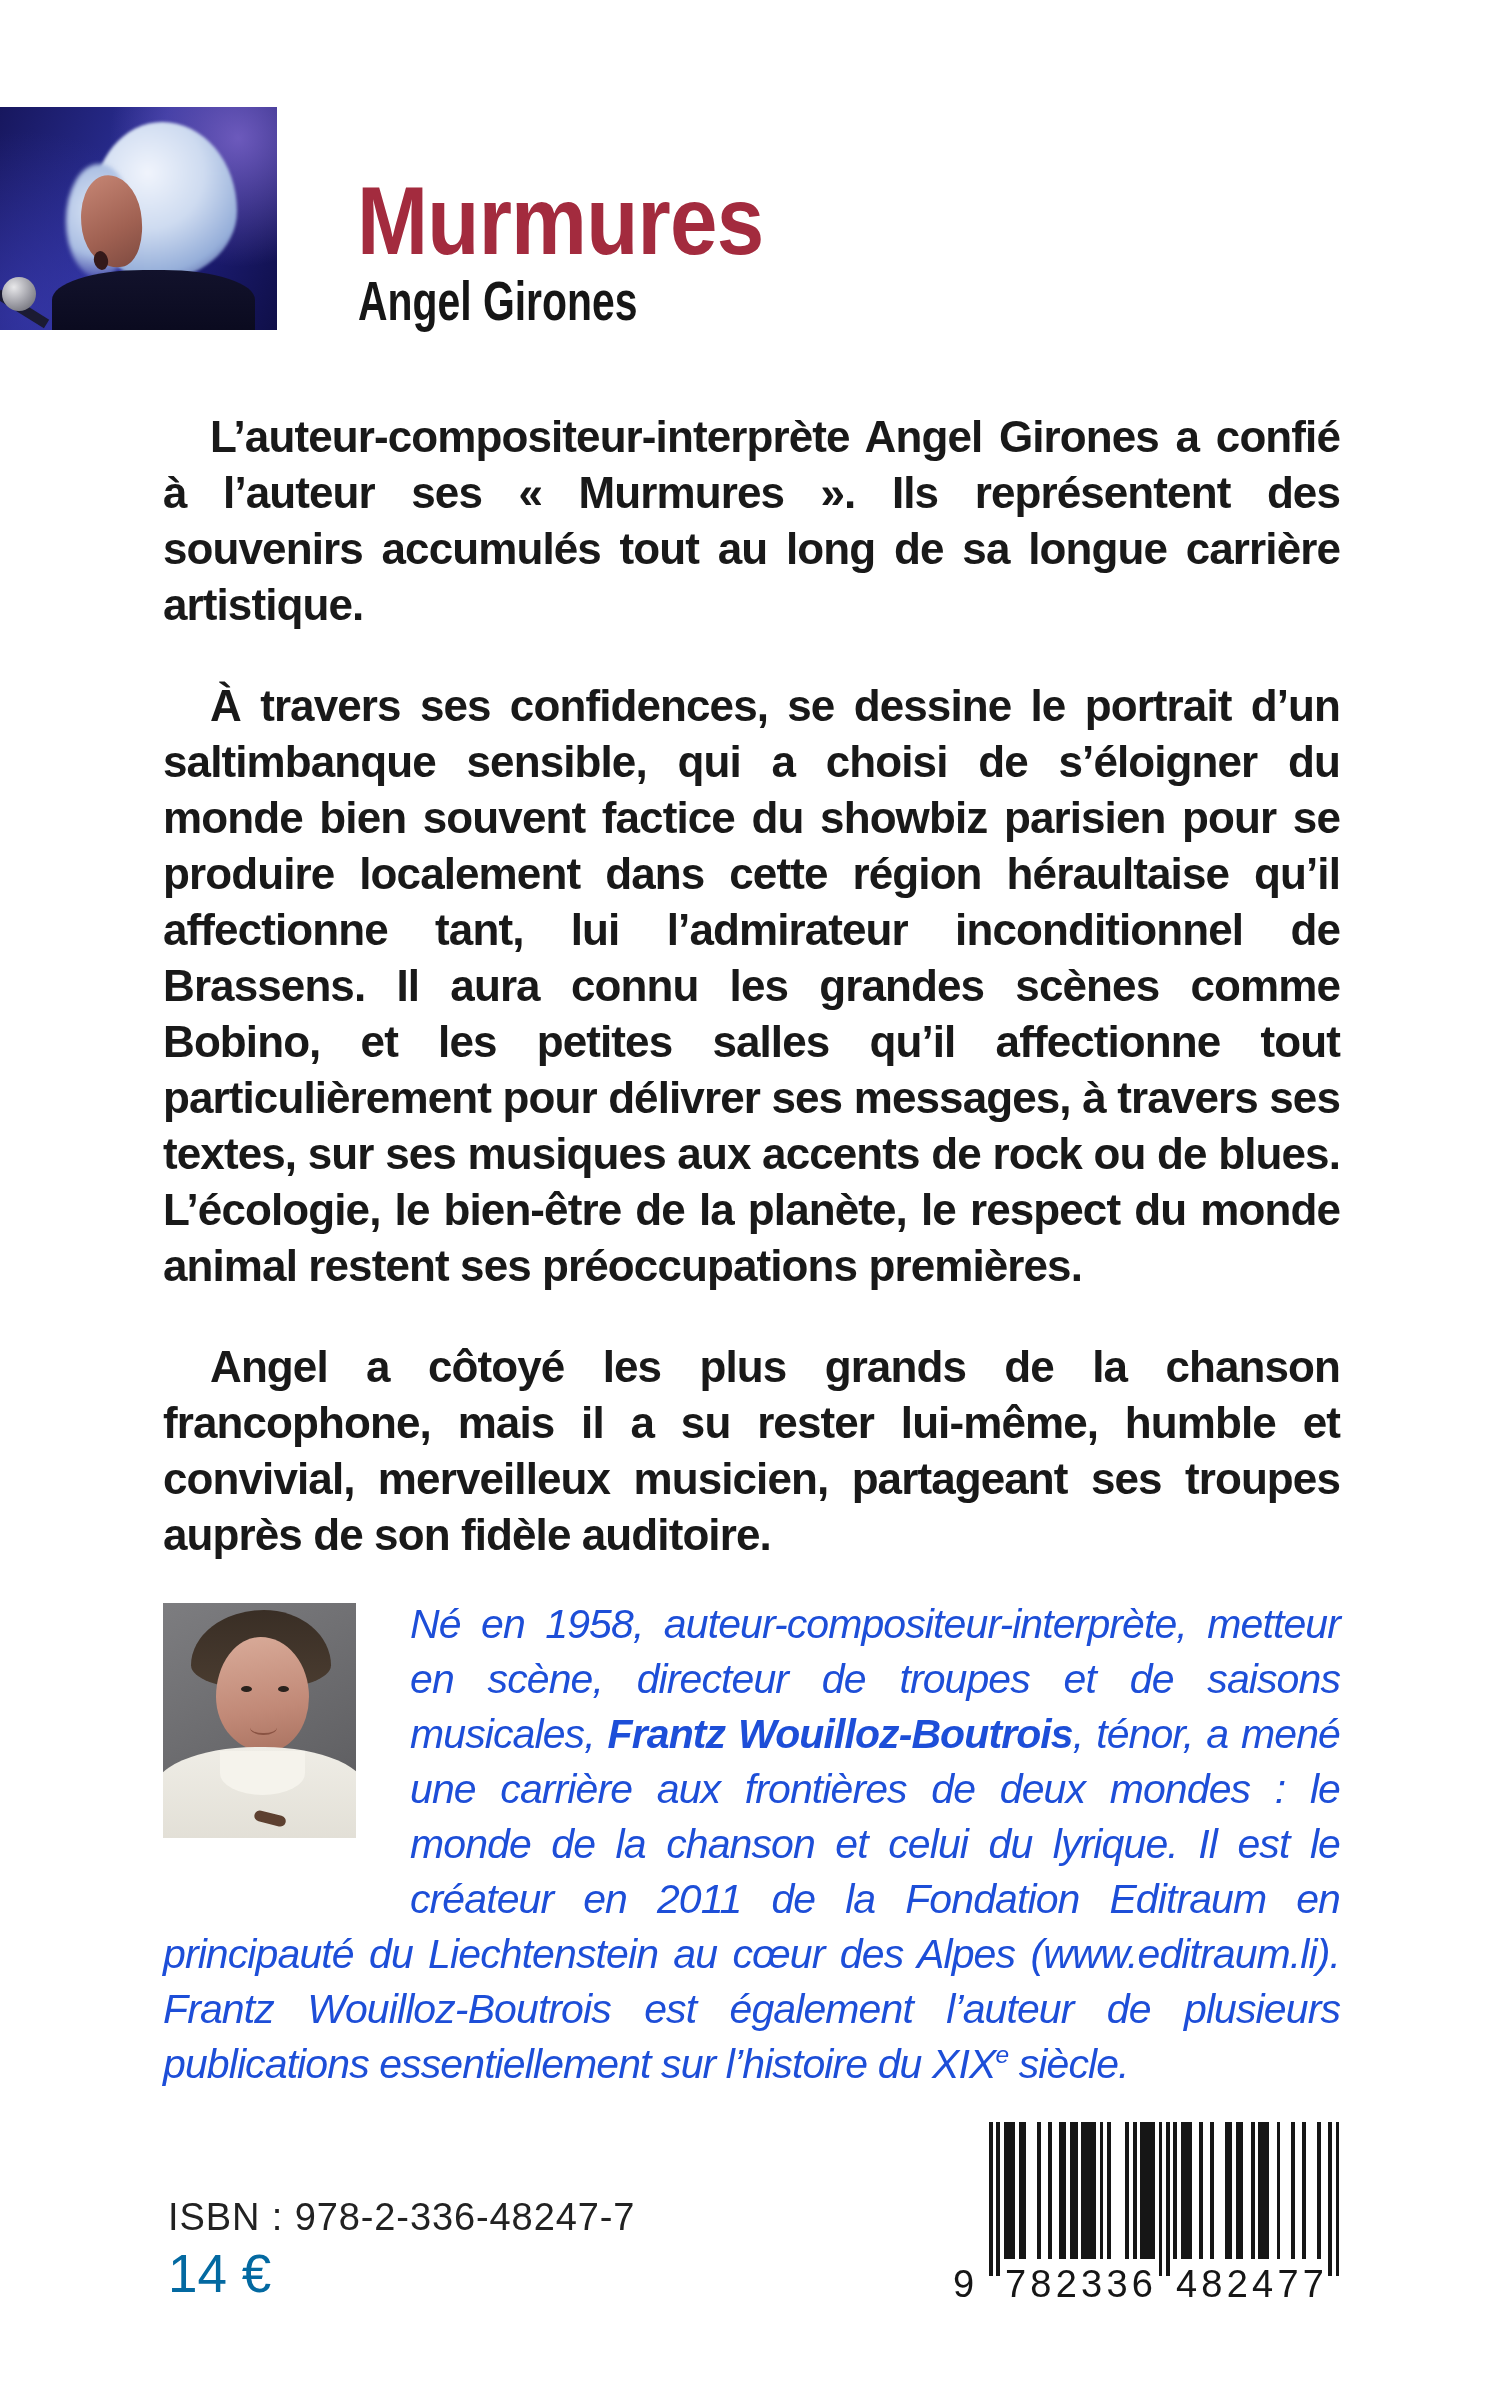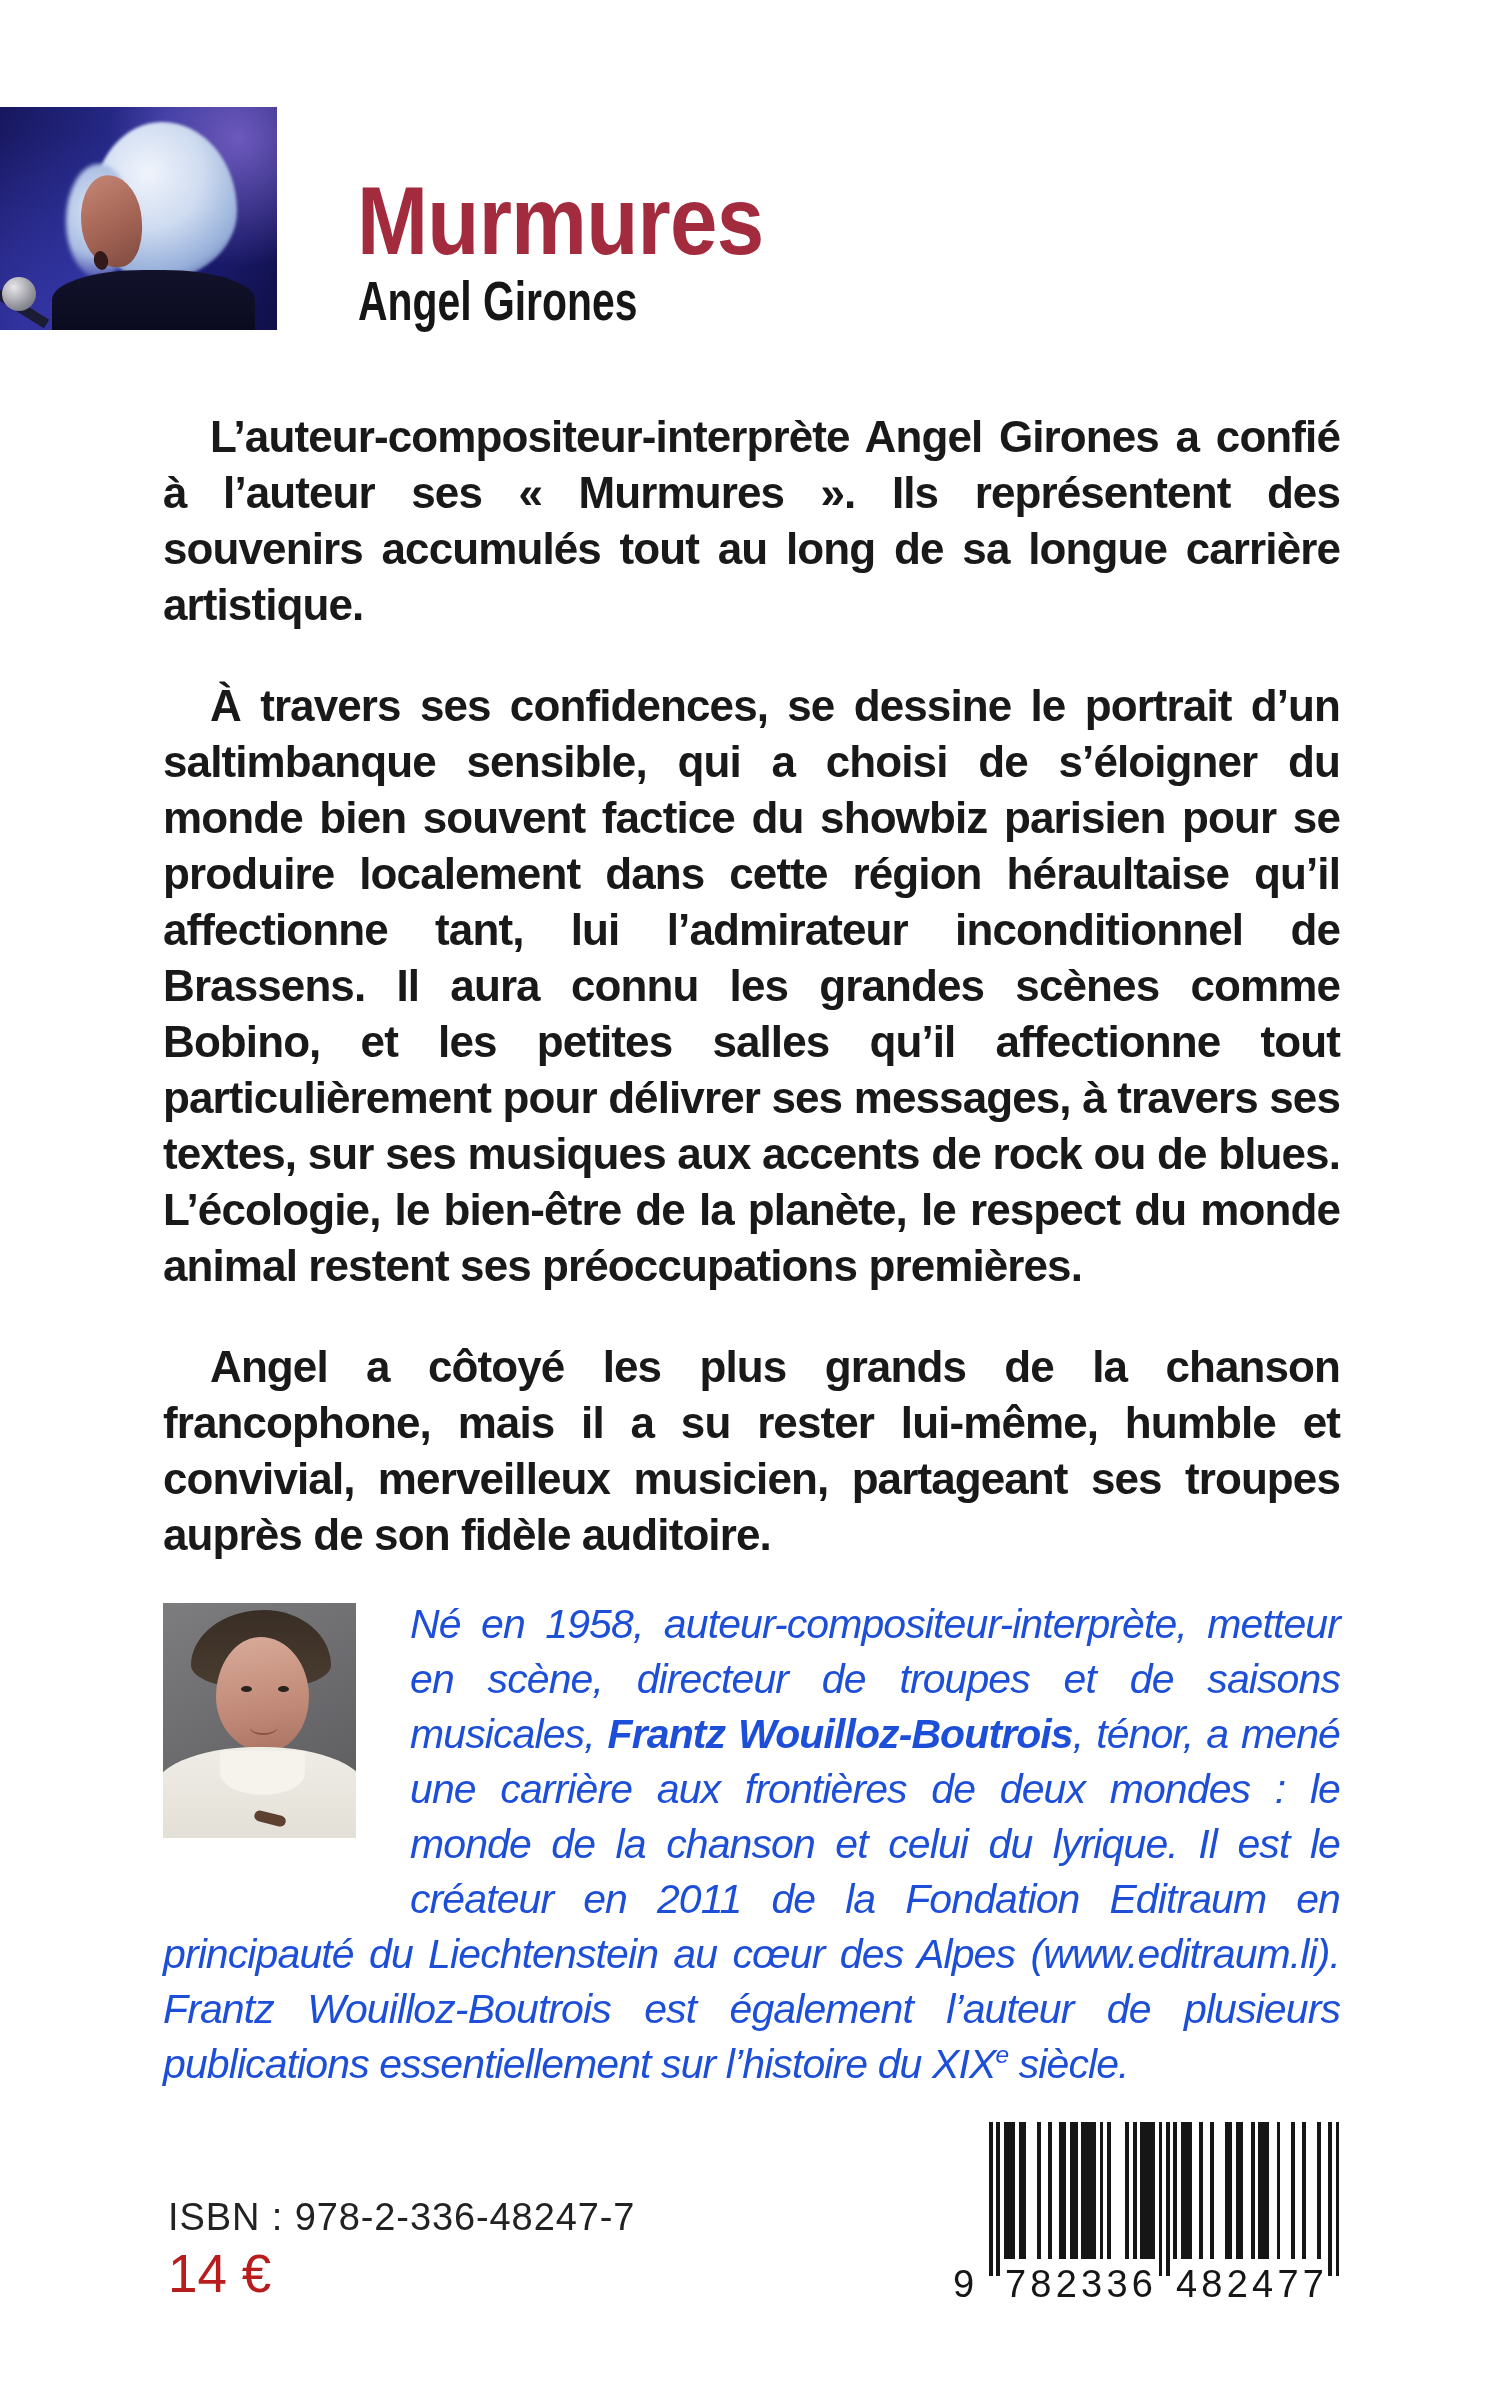--- a/index.html
+++ b/index.html
@@ -126,21 +126,21 @@
   .bio sup{font-size:60%;line-height:0;}
 
   
   .isbn{
     position:absolute;left:168px;top:2195px;
     font-size:38px;line-height:45px;color:#222;letter-spacing:0.9px;
     white-space:nowrap;
   }
   .price{
     position:absolute;left:168px;top:2247px;
-    font-size:53px;line-height:1;color:#b91c1c;
+    font-size:53px;line-height:1;color:#0369a1;
     white-space:nowrap;
   }
 
   .barcode{position:absolute;left:989px;top:2122px;width:348px;height:175px;}
   .barcode-bars{display:flex;align-items:flex-start;height:156px;}
   .bc-mod{width:3.7px;height:137px;flex:0 0 auto;}
   .bc-bar{background:#161616;}
   .bc-guard{height:154px;}
   .bc-num{position:absolute;font-size:38px;color:#161616;line-height:1;top:143px;}
   .bc-num.lead{left:-36px;}

